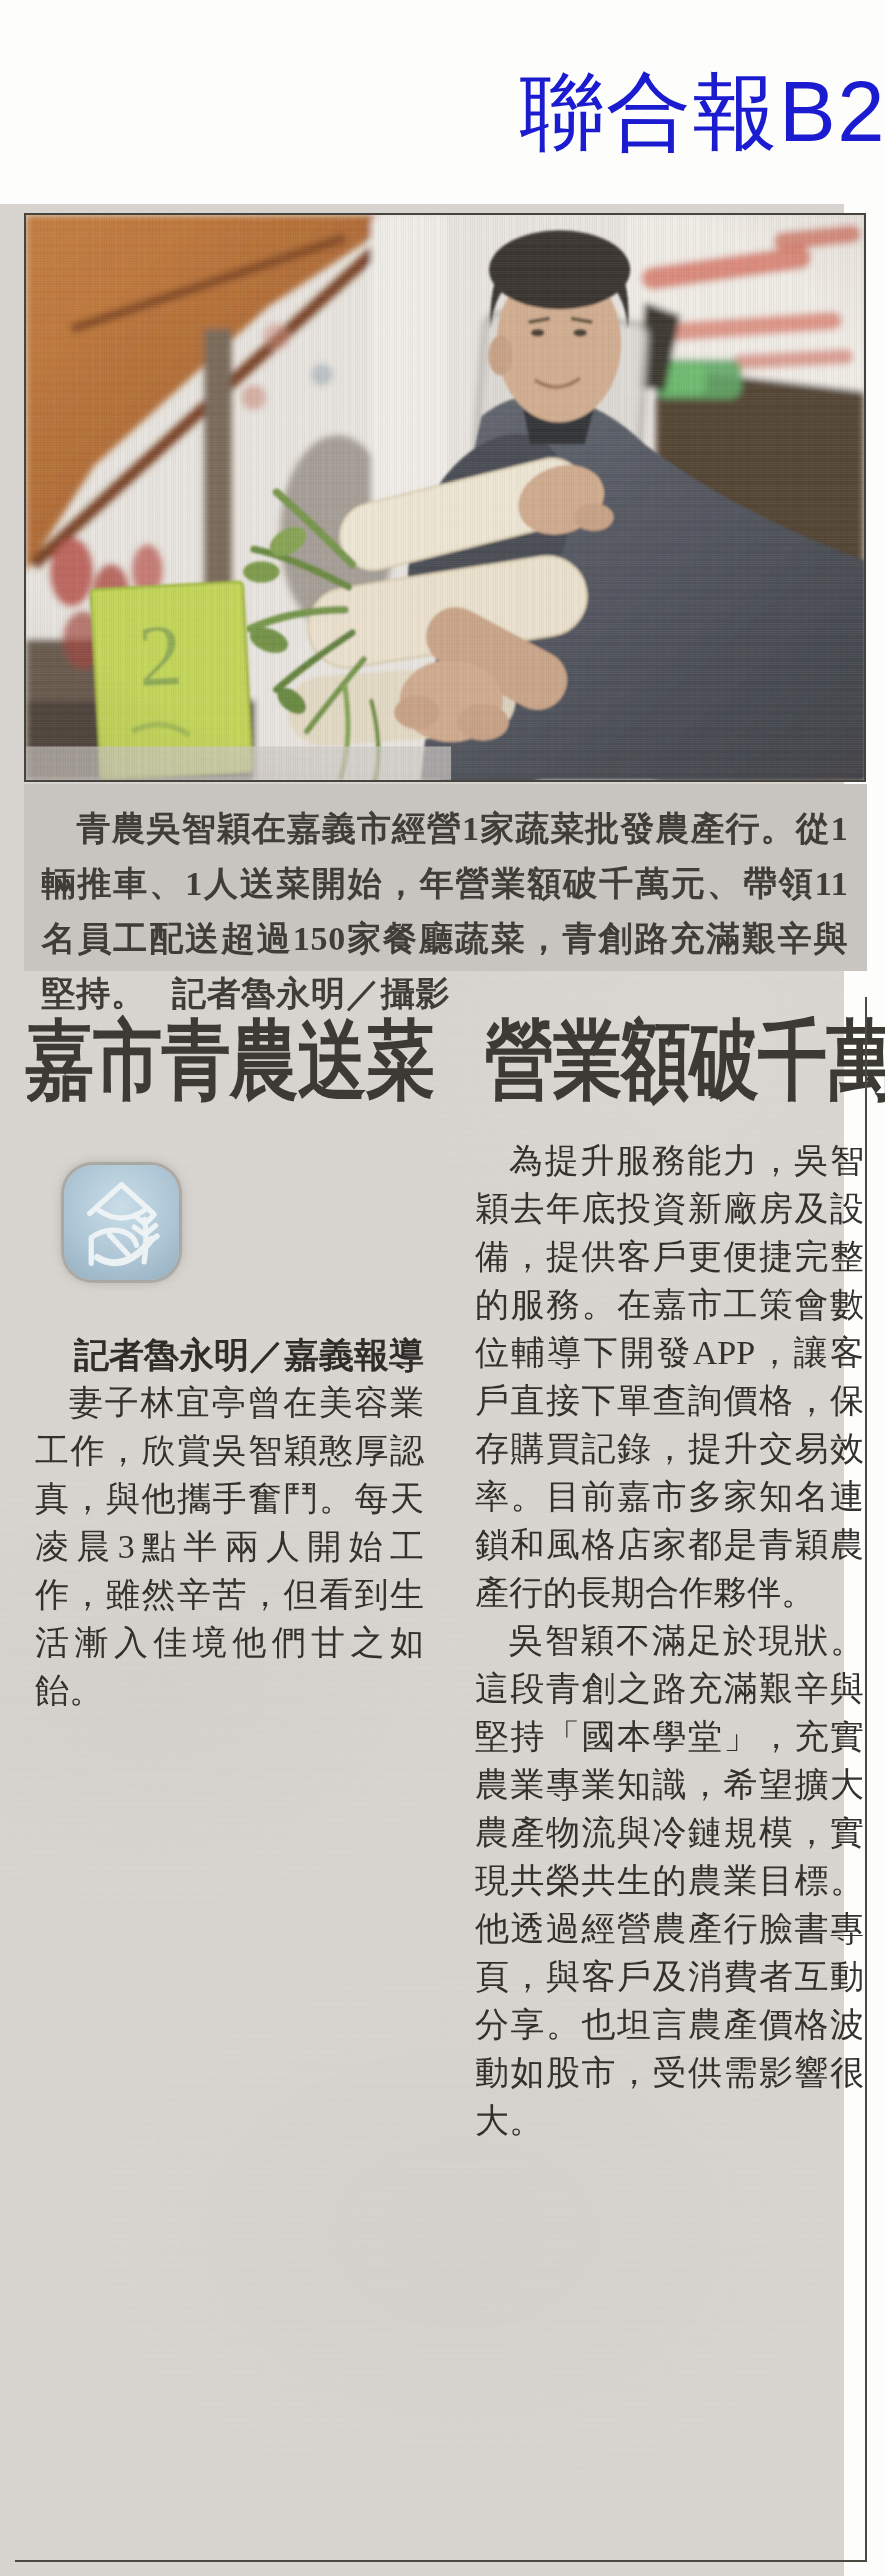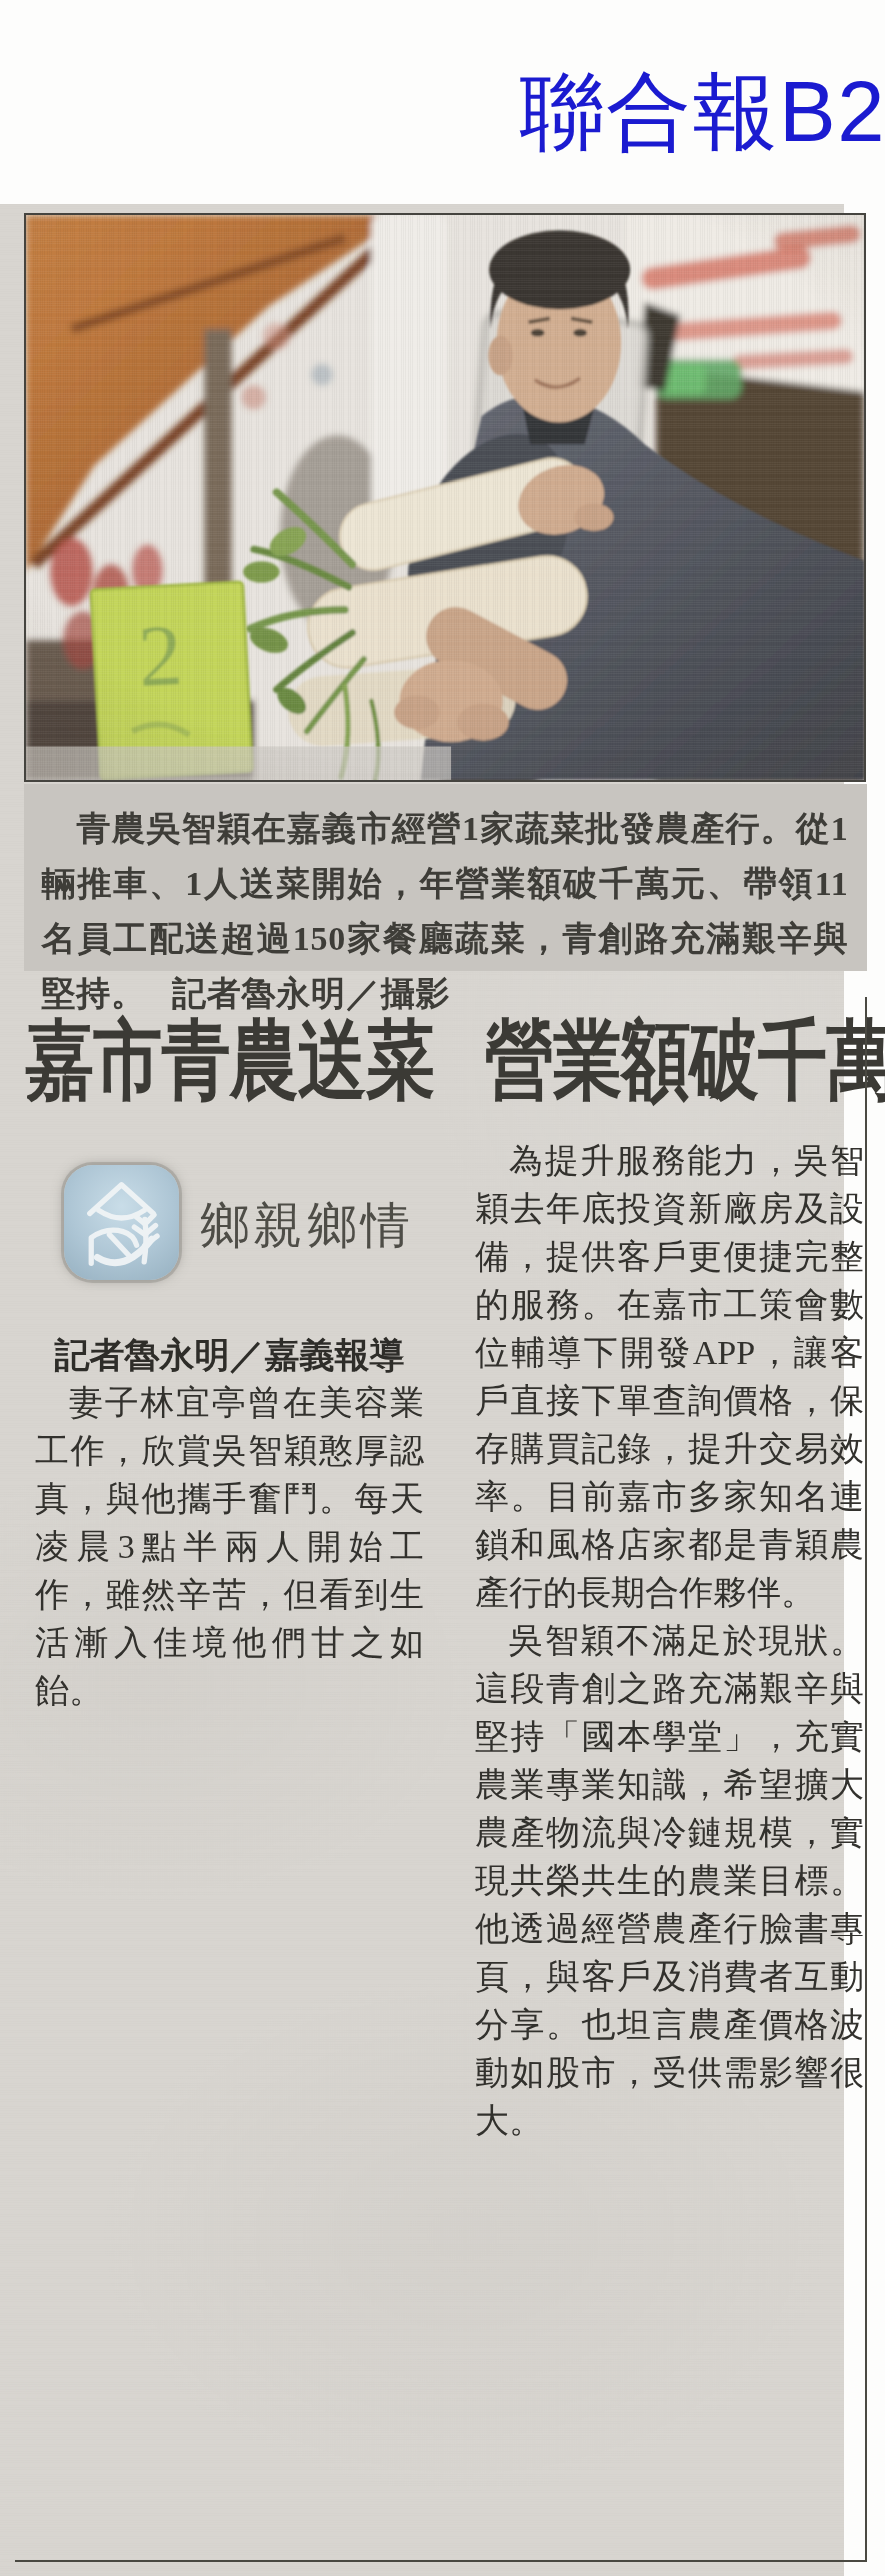--- a/index.html
+++ b/index.html
@@ -42,21 +42,21 @@
     background:radial-gradient(circle at 50% 36%, #c9dde8 0%, #aec6d5 55%, #96b0c0 100%);
     box-shadow:0 0 0 3px rgba(150,148,142,.5), 0 0 12px rgba(110,108,102,.55);}
   .section-label{position:absolute;top:989px;left:200px;font-size:49px;color:#4e4d47;
     letter-spacing:4.6px;font-weight:500;}
 
   .col{position:absolute;width:389px;color:#32312d;font-size:34px;line-height:48px;
     text-align:justify;}
   .col-left{left:35px;top:1127px;}
   .col-right{left:456px;top:933px;margin-left:19px;}
   .para{margin:0;text-indent:1em;}
-  .byline{margin:0;font-weight:700;font-size:35px;color:#2e2d29;text-align:center;
+  .byline{margin:0;font-weight:700;font-size:35px;color:#2e2d29;text-align:right;
     font-family:"Liberation Sans","DejaVu Sans",sans-serif;}
 
   .rule-vertical{position:absolute;left:865px;top:793px;width:2.3px;height:1565px;background:#4a4942;}
   .rule-bottom{position:absolute;left:15px;top:2356px;width:852px;height:2.3px;background:#4a4942;}
 </style>
 </head>
 <body>
 
 <div class="canvas">
 
@@ -194,21 +194,20 @@
           <polyline points="34,64 76,26 118,64"></polyline>
           <path d="M46,60 Q76,80 106,60"></path>
           <path d="M36,130 L36,96 Q56,82 78,88 Q92,92 96,106"></path>
           <path d="M60,92 L88,122"></path>
           <path d="M106,128 Q110,100 107,72"></path>
           <path d="M107,78 L119,66 M107,92 L121,80 M107,106 L123,94 M107,78 L95,68 M107,92 L93,82"></path>
           <path d="M44,122 Q80,144 116,98" stroke-width="9"></path>
         </g>
       </svg>
     </div>
-    <div class="section-label sans">鄉親鄉情</div>
 
     <div class="col col-left serif">
       <p class="byline">記者魯永明／嘉義報導</p>
       <div>
           <p class="para">妻子林宜亭曾在美容業工作，欣賞吳智穎憨厚認真，與他攜手奮鬥。每天凌晨3點半兩人開始工作，雖然辛苦，但看到生活漸入佳境他們甘之如飴。</p>
         </div>
     </div>
 
     <div class="col col-right serif">
       <div>

